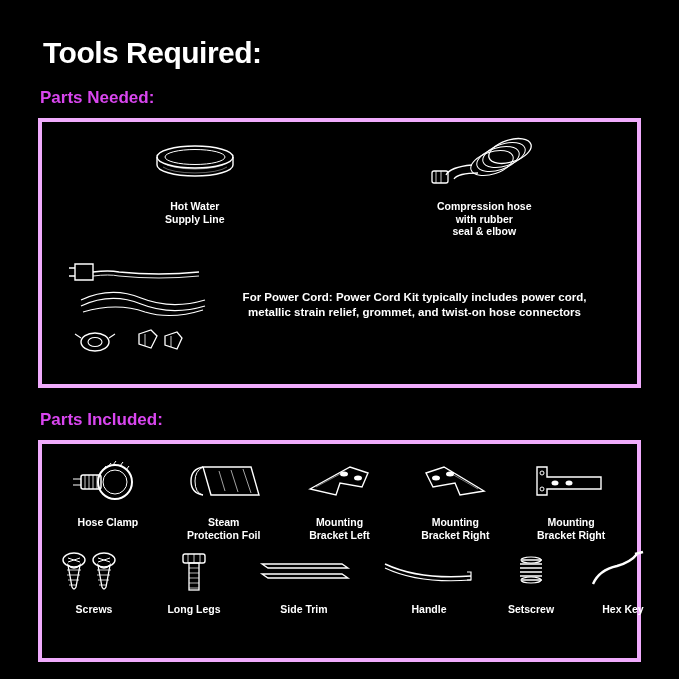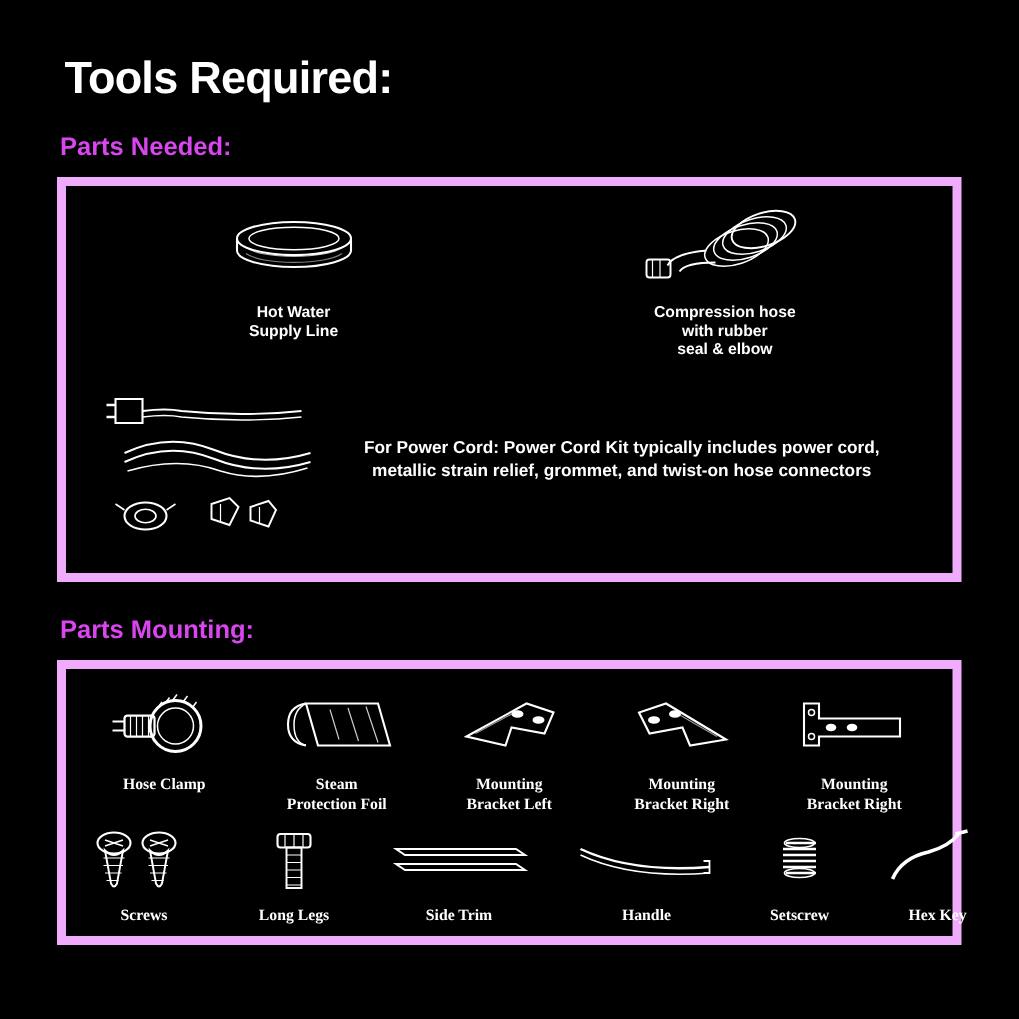--- a/index.html
+++ b/index.html
@@ -29,31 +29,30 @@
     margin: 6px 0 18px 5px;
     color: #ffffff;
   }
   .section-heading {
     font-size: 17px;
     font-weight: bold;
     margin: 0 0 10px 2px;
     color: #d946ef;
   }
   .panel {
-    border: 6px solid #f0abfc;
+    border: 4px solid #f0abfc;
     box-sizing: border-box;
     padding: 10px 8px 12px 8px;
   }
   .panel-needed {
     height: 270px;
     margin-bottom: 22px;
   }
   .panel-included {
-    height: 190px;
-    font-family: Liberation Serif, serif;
+    height: 222px;
   }
 
   
   .row {
     display: flex;
     align-items: flex-start;
     justify-content: space-around;
   }
   .item {
     flex: 1 1 0;
@@ -177,21 +176,21 @@
           <path d="M104 86 l12 -4 l5 6 l-5 11 l-12 -4 z" fill="none" stroke="#fff" stroke-width="1.3"></path>
           <path d="M110 86 l0 11" stroke="#fff" stroke-width="0.8"></path>
         </svg>
       </div>
       <div class="cord-text">For Power Cord: Power Cord Kit typically includes power cord,
 metallic strain relief, grommet, and twist-on hose connectors</div>
     </div>
 
   </div>
 
-  <div class="section-heading">Parts Mounting:</div>
+  <div class="section-heading">Parts Included:</div>
 
   <div class="panel panel-included">
 
     <div class="row row-included-1">
 
       <div class="item">
         <div class="art">
           <svg width="86" height="50" viewBox="0 0 86 50">
             <circle cx="50" cy="25" r="17" fill="none" stroke="#fff" stroke-width="2"></circle>
             <circle cx="50" cy="25" r="12" fill="none" stroke="#fff" stroke-width="1"></circle>

